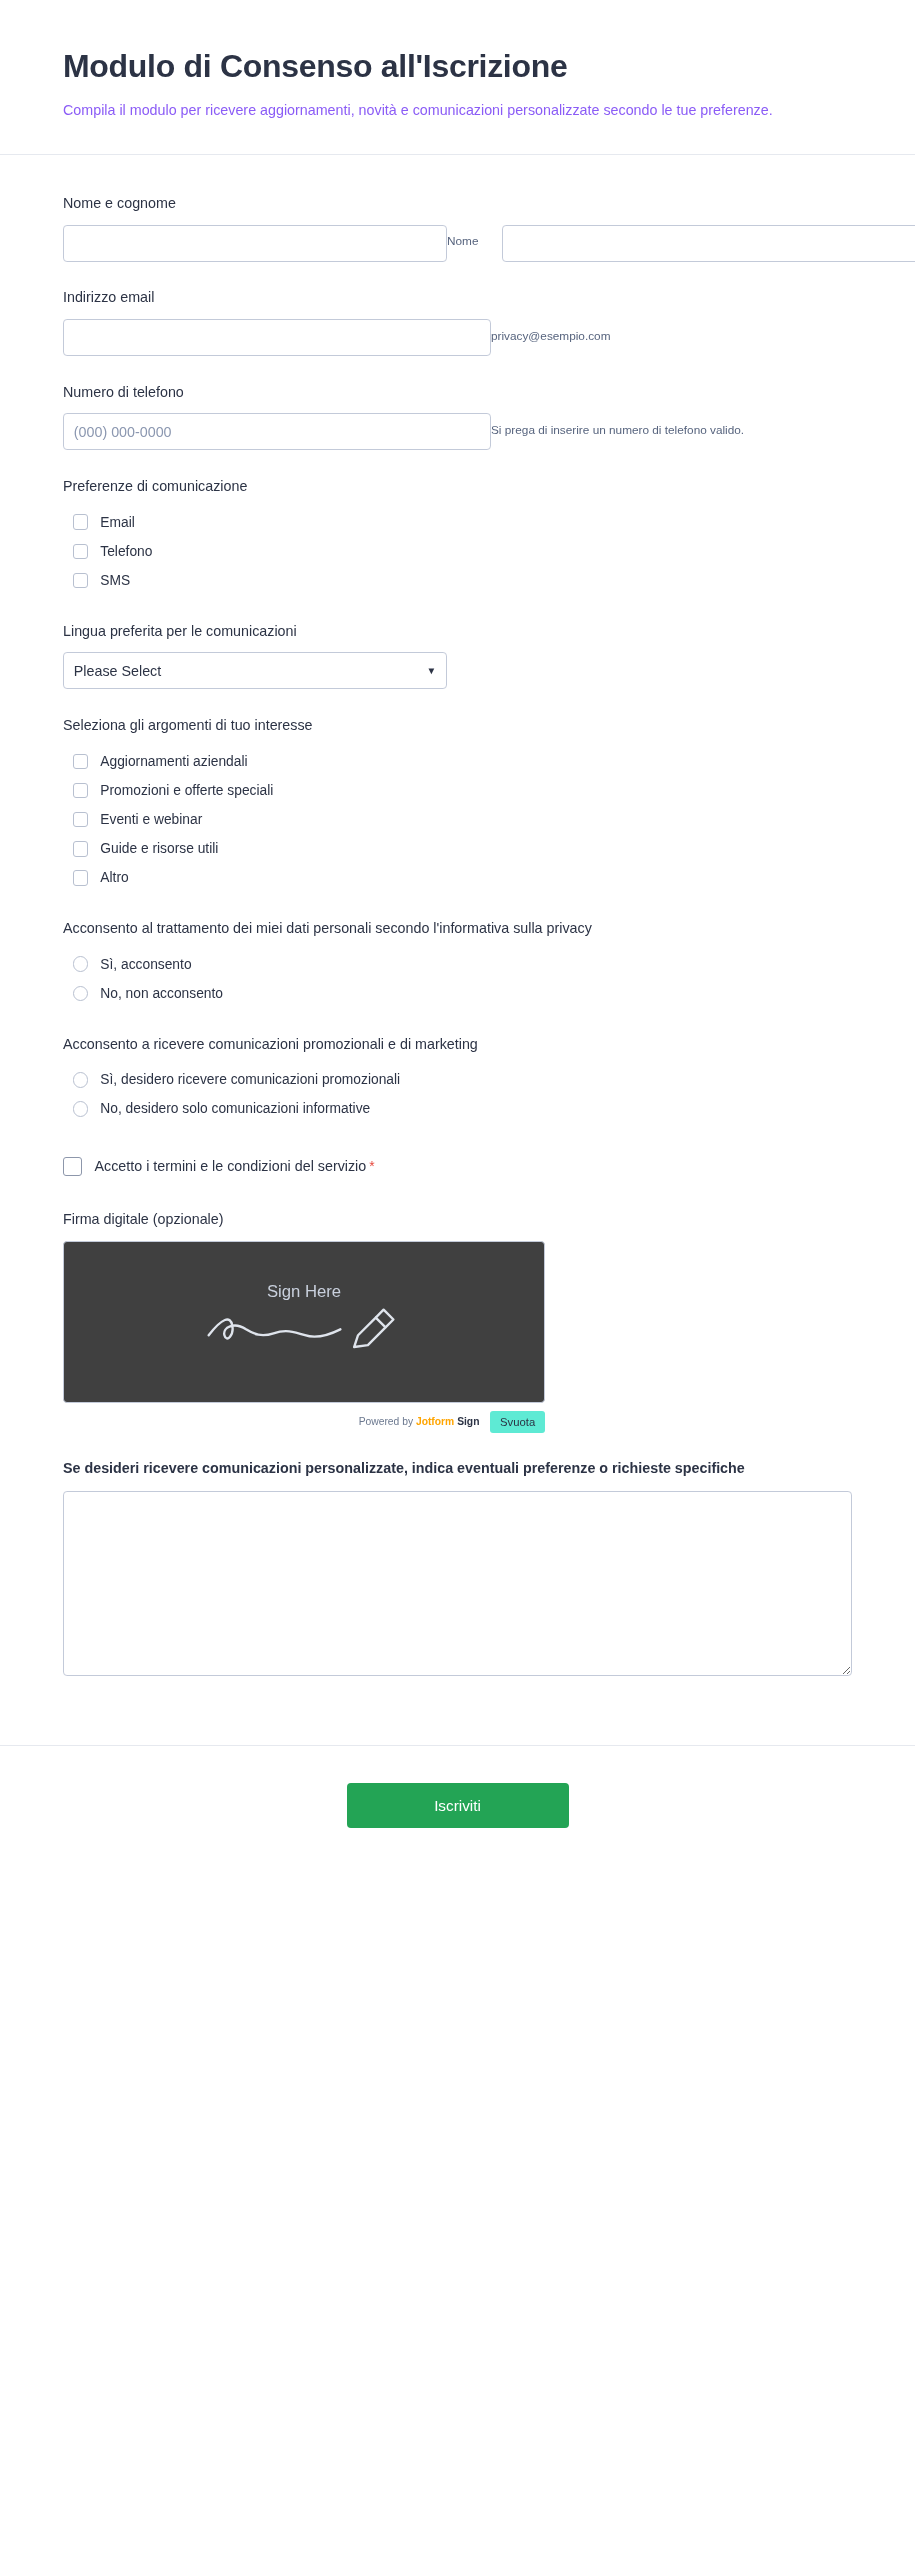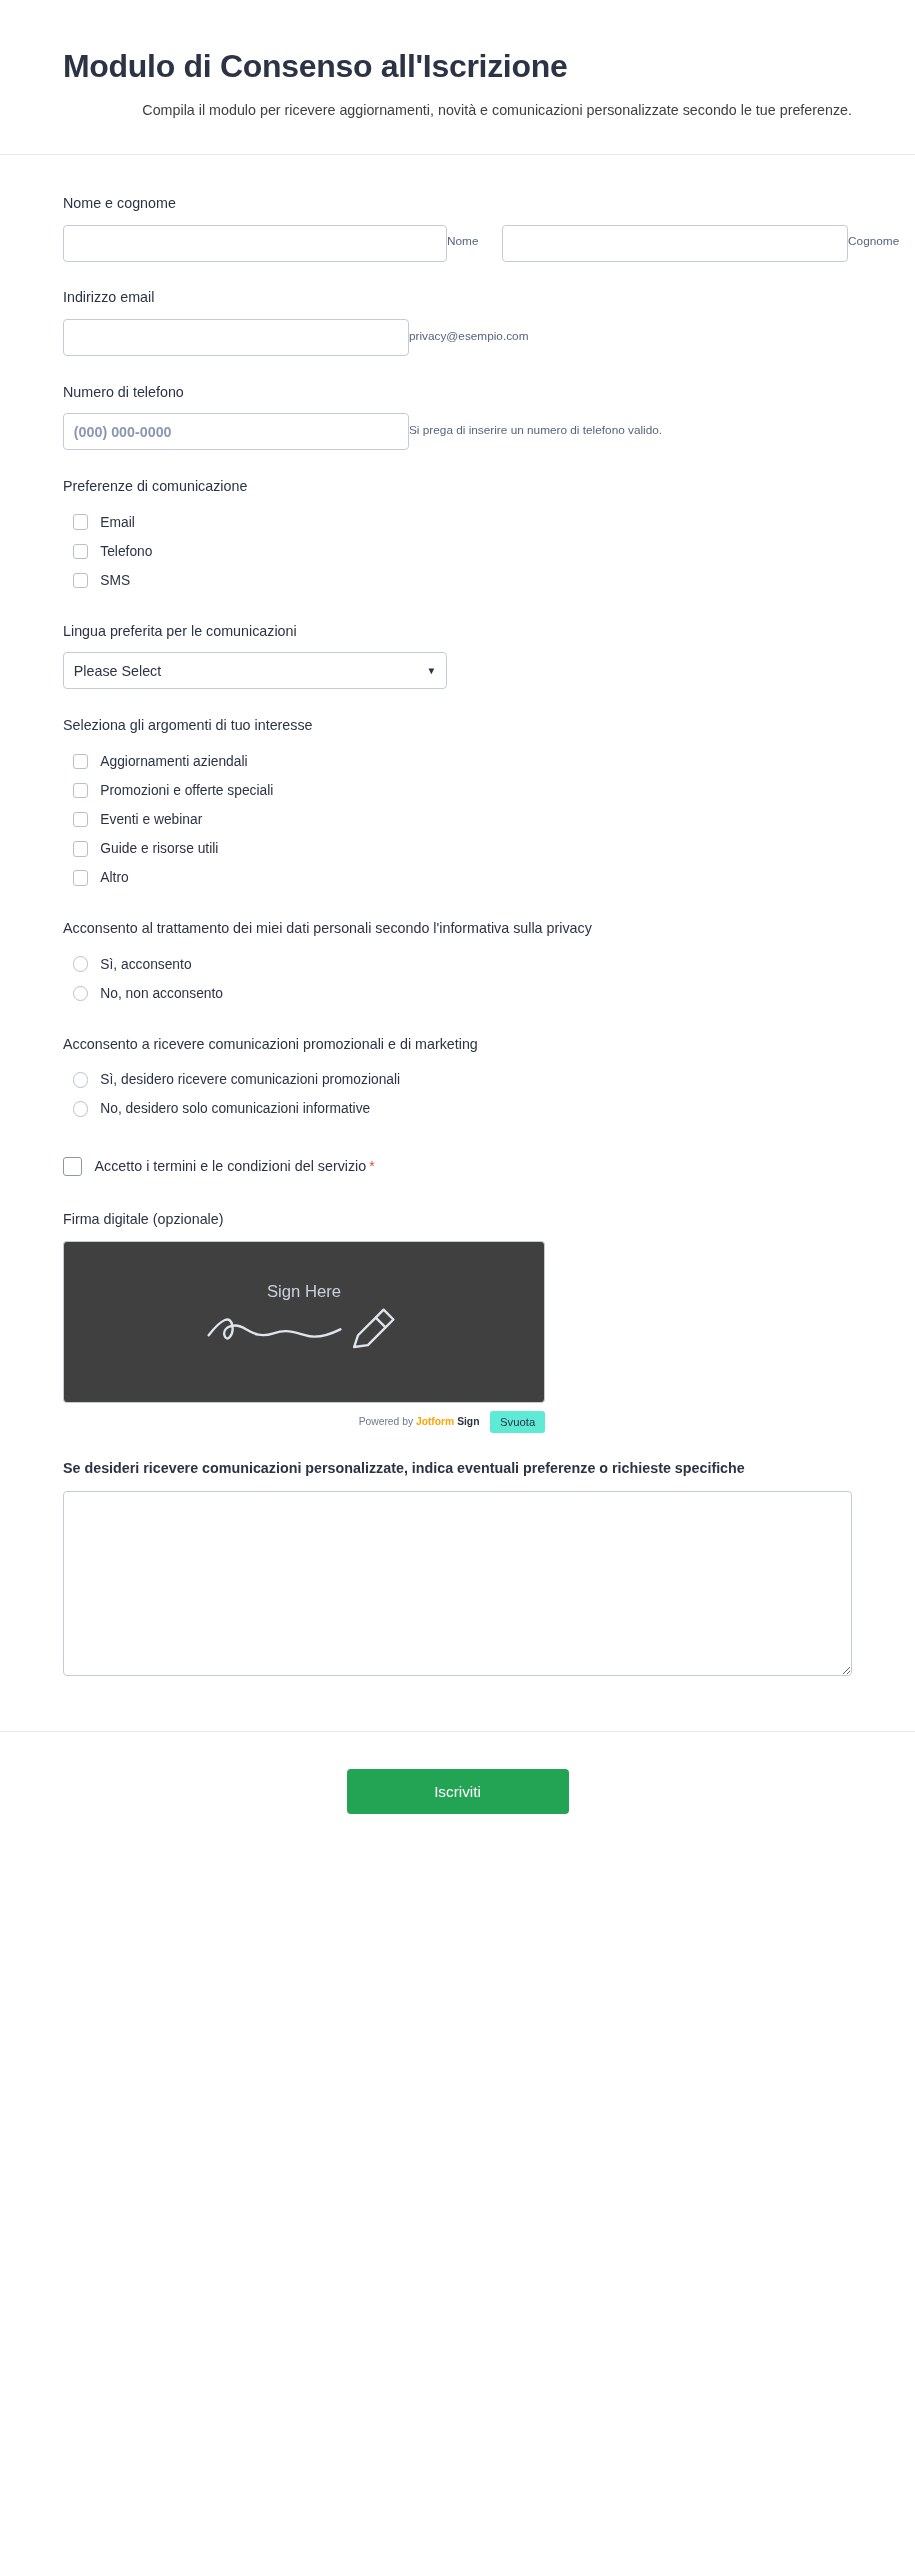--- a/index.html
+++ b/index.html
@@ -29,25 +29,24 @@
     font-size: 32px;
     line-height: 1.2;
     font-weight: bold;
     color: #2c3345;
     margin: 0 0 13.8px 0;
     letter-spacing: -0.3px;
   }
   .form-subtitle {
     font-size: 14.3px;
     line-height: 1.55;
-    color: #404040;
+    color: #8b5cf6;
     margin: 0;
     max-width: 807px;
     font-weight: normal;
-    text-align: right;
   }
   
   .form-body {
     padding: 25.6px 63px 0 63px;
   }
   .field {
     padding: 11.8px 0 13.8px 0;
   }
   .field-label {
     font-size: 14.3px;
@@ -79,21 +78,21 @@
     font-size: 14.3px;
     font-family: "Liberation Sans", sans-serif;
     color: #2c3345;
     padding: 0 9.8px;
     outline: none;
   }
   input.text-input::placeholder {
     color: #8b97b0;
   }
   .w-390 { width: 384px; }
-  .w-388 { width: 346px; font-weight: bold; }
+  .w-388 { width: 428px; }
   .sub-label {
     font-size: 11.8px;
     color: #57647e;
     margin-top: 8.9px;
     line-height: 1.4;
   }
   .sub-label.hint {
     color: #57647e;
   }
   .select-wrap {
@@ -234,21 +233,21 @@
     background: #fff;
     font-size: 14.3px;
     font-family: "Liberation Sans", sans-serif;
     color: #2c3345;
     padding: 8.9px 9.8px;
     outline: none;
     resize: vertical;
   }
   
   .form-footer {
-    margin-top: 38px;
+    margin-top: 52px;
     border-top: 1px solid #e6e9ef;
     padding: 37px 0 49px 0;
     text-align: center;
   }
   .submit-btn {
     background: #23a455;
     border: none;
     border-radius: 3.9px;
     color: #ffffff;
     font-size: 15.3px;

